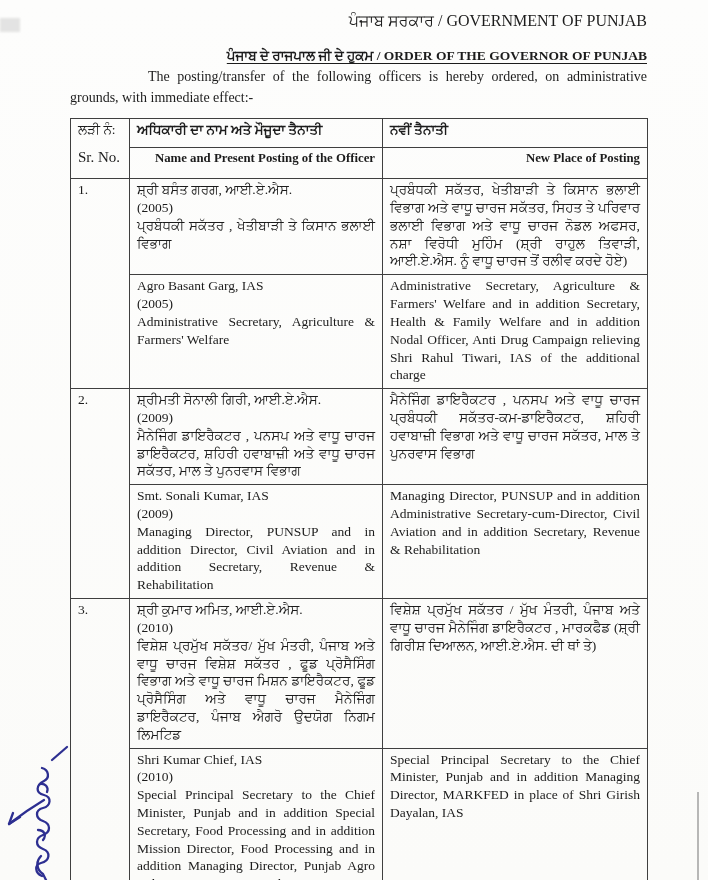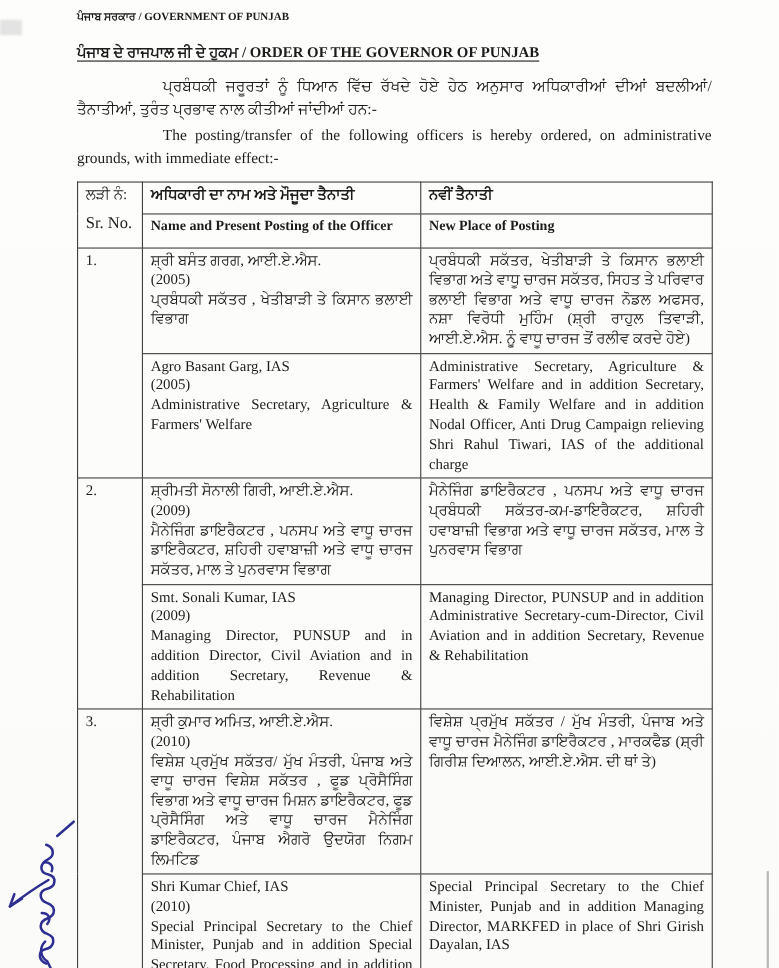--- a/index.html
+++ b/index.html
@@ -7,25 +7,25 @@
     position:relative;
     width:708px;height:880px;
     background:linear-gradient(180deg,#fdfdfc 0%,#fbfbf9 100%);
     color:#1c1c1c;
     font-family:"Liberation Serif","DejaVu Sans",serif;
     overflow:hidden;
     box-sizing:border-box;
   }
   .content{padding:9px 61px 0 70px;}
   .hdr-line{
-    text-align:left;font-weight:bold;font-size:10px;line-height:1.45;
+    text-align:right;font-weight:normal;font-size:16px;line-height:1.45;
     font-family:"Liberation Serif","DejaVu Sans",serif;
   }
   .order-title{
-    text-align:left;font-weight:bold;font-size:13.5px;
+    text-align:right;font-weight:bold;font-size:13.5px;
     margin-top:16px;
     text-decoration:underline;text-underline-offset:3px;
   }
   .para{
     font-size:14px;line-height:1.5;text-align:justify;margin:0;
   }
   .para-pa{margin-top:13px;text-indent:78px;}
   .para-en{margin-top:2px;text-indent:78px;}
   table{
     border-collapse:collapse;table-layout:fixed;
@@ -34,21 +34,21 @@
   th,td{
     border:1px solid #3f3f3f;
     vertical-align:top;
     padding:2px 7px 4px 7px;
     font-size:13.5px;line-height:1.32;
     text-align:left;font-weight:normal;
     overflow:hidden;
   }
   thead th{font-weight:bold;}
   thead .th-pa{height:22px;font-size:13.5px;}
-  thead .th-en{height:24px;font-size:12.8px;}
+  thead .th-en{height:24px;font-size:12.8px;text-align:right;}
   .sr-head div{font-weight:normal;}
   .sr-head .sr-en{margin-top:9px;font-size:15px;}
   td.sr{font-size:13.5px;}
   .ln{margin:0;}
   .just{text-align:justify;}
   
   tbody tr:nth-child(1){height:92px;}
   tbody tr:nth-child(2){height:88px;}
   tbody tr:nth-child(3){height:90px;}
   tbody tr:nth-child(4){height:94px;}
@@ -72,21 +72,20 @@
 
 <div class="page">
   <div class="smudge"></div>
   <div class="edge-line"></div>
 
   <div class="content">
     <div class="hdr-line">ਪੰਜਾਬ ਸਰਕਾਰ / GOVERNMENT OF PUNJAB</div>
 
     <div class="order-title">ਪੰਜਾਬ ਦੇ ਰਾਜਪਾਲ ਜੀ ਦੇ ਹੁਕਮ / ORDER OF THE GOVERNOR OF PUNJAB</div>
 
-    <p class="para para-pa">ਪ੍ਰਬੰਧਕੀ ਜਰੂਰਤਾਂ ਨੂੰ ਧਿਆਨ ਵਿੱਚ ਰੱਖਦੇ ਹੋਏ ਹੇਠ ਅਨੁਸਾਰ ਅਧਿਕਾਰੀਆਂ ਦੀਆਂ ਬਦਲੀਆਂ/ਤੈਨਾਤੀਆਂ, ਤੁਰੰਤ ਪ੍ਰਭਾਵ ਨਾਲ ਕੀਤੀਆਂ ਜਾਂਦੀਆਂ ਹਨ:-</p>
     <p class="para para-en">The posting/transfer of the following officers is hereby ordered, on administrative grounds, with immediate effect:-</p>
 
     <table id="officer-table">
       <colgroup>
         <col style="width:59px">
         <col style="width:253px">
         <col style="width:265px">
       </colgroup>
       <thead>
         <tr class="th-pa">

